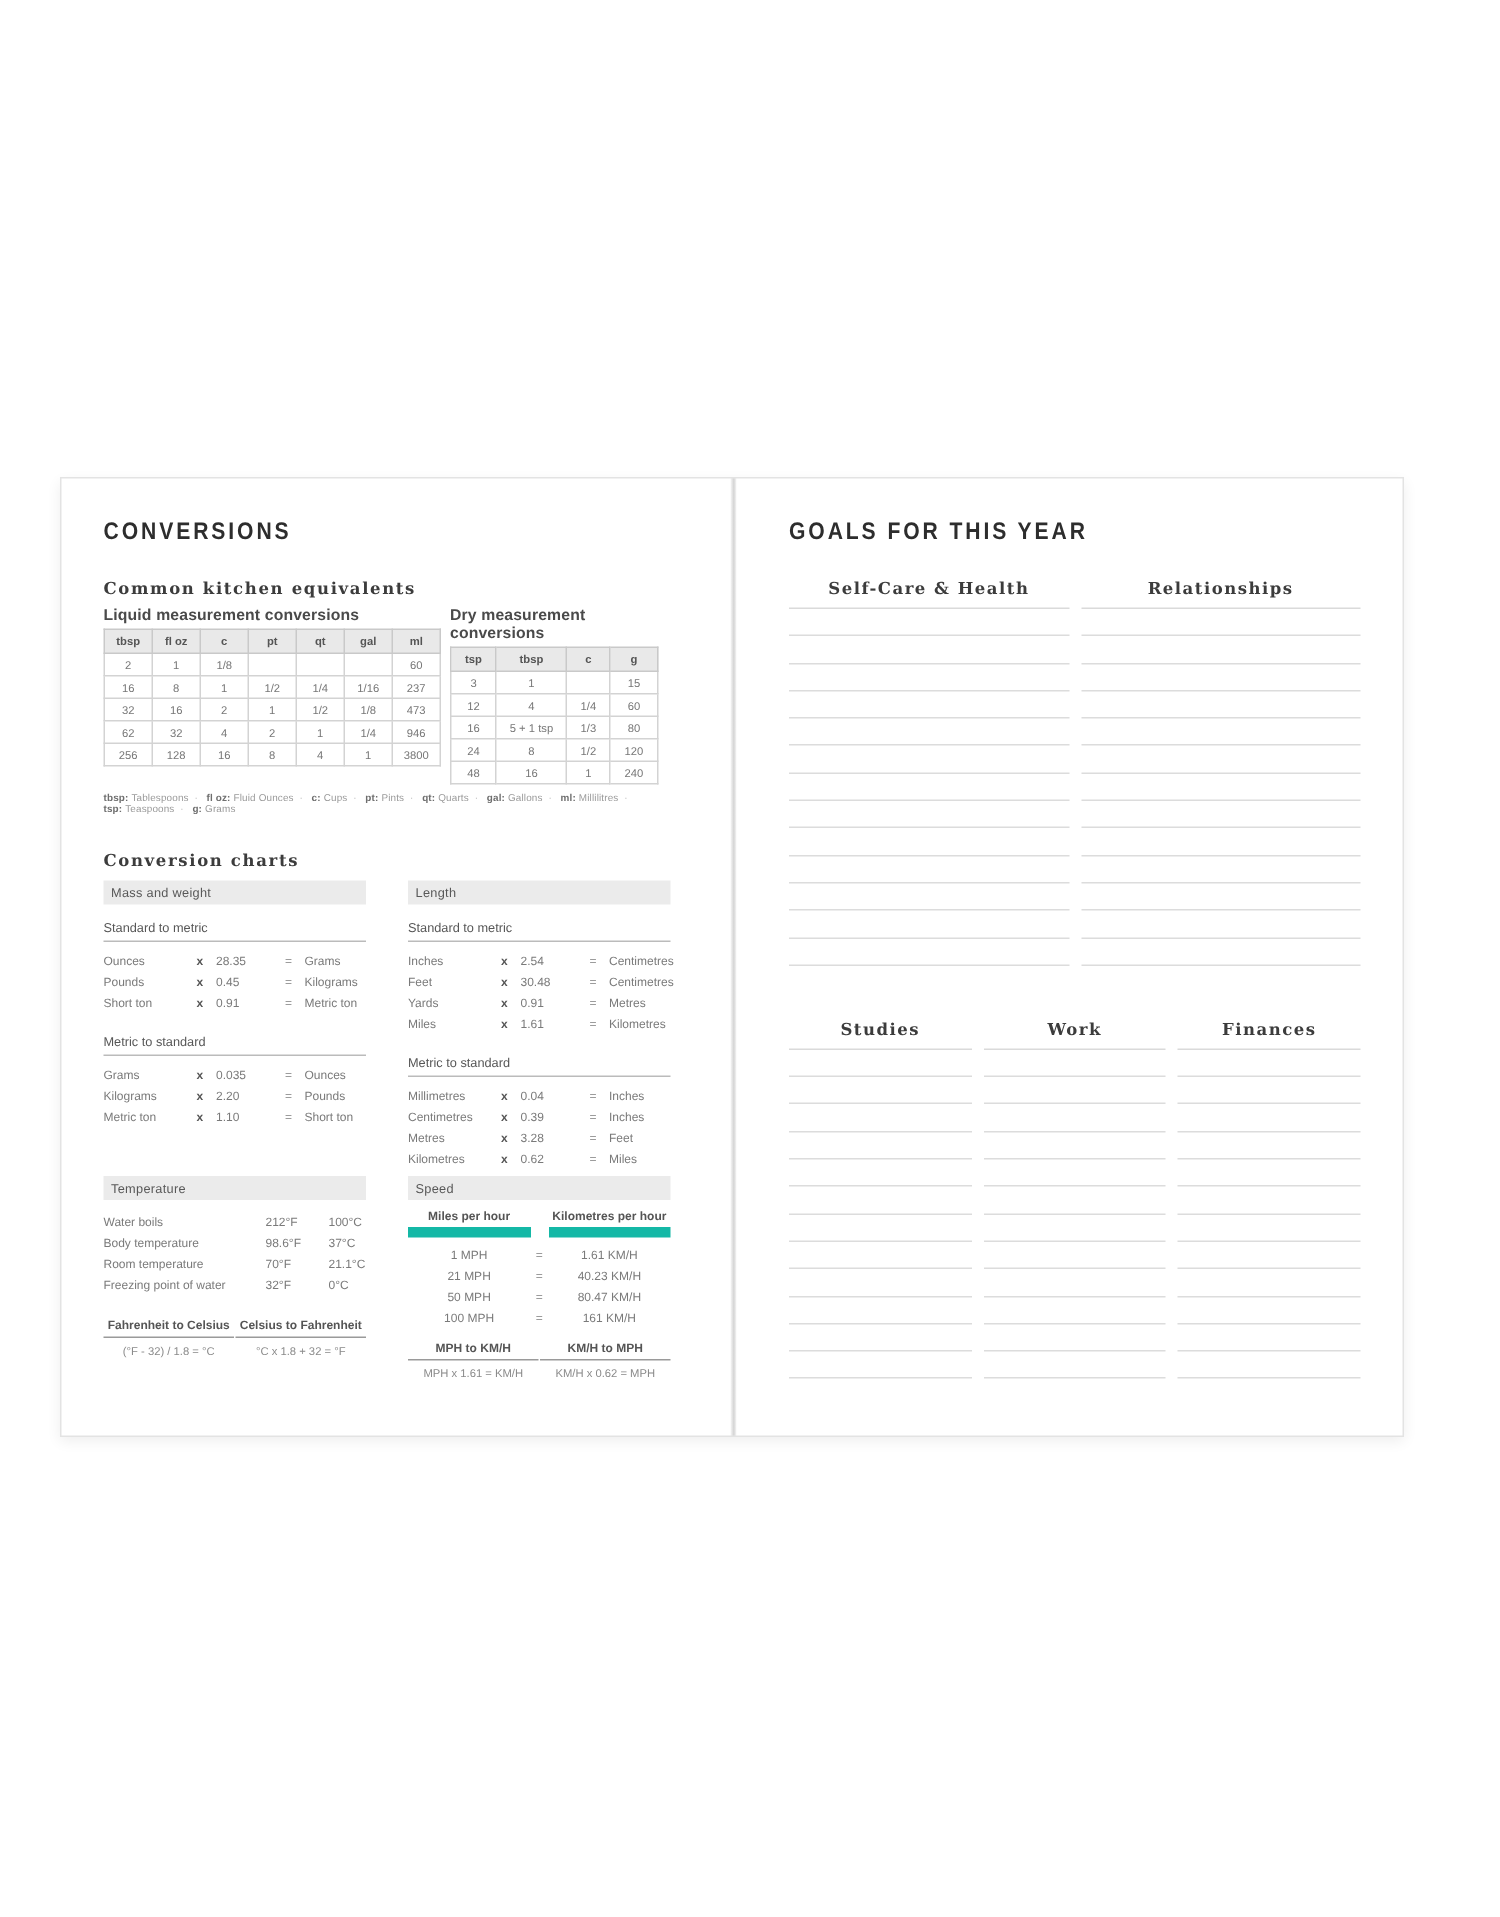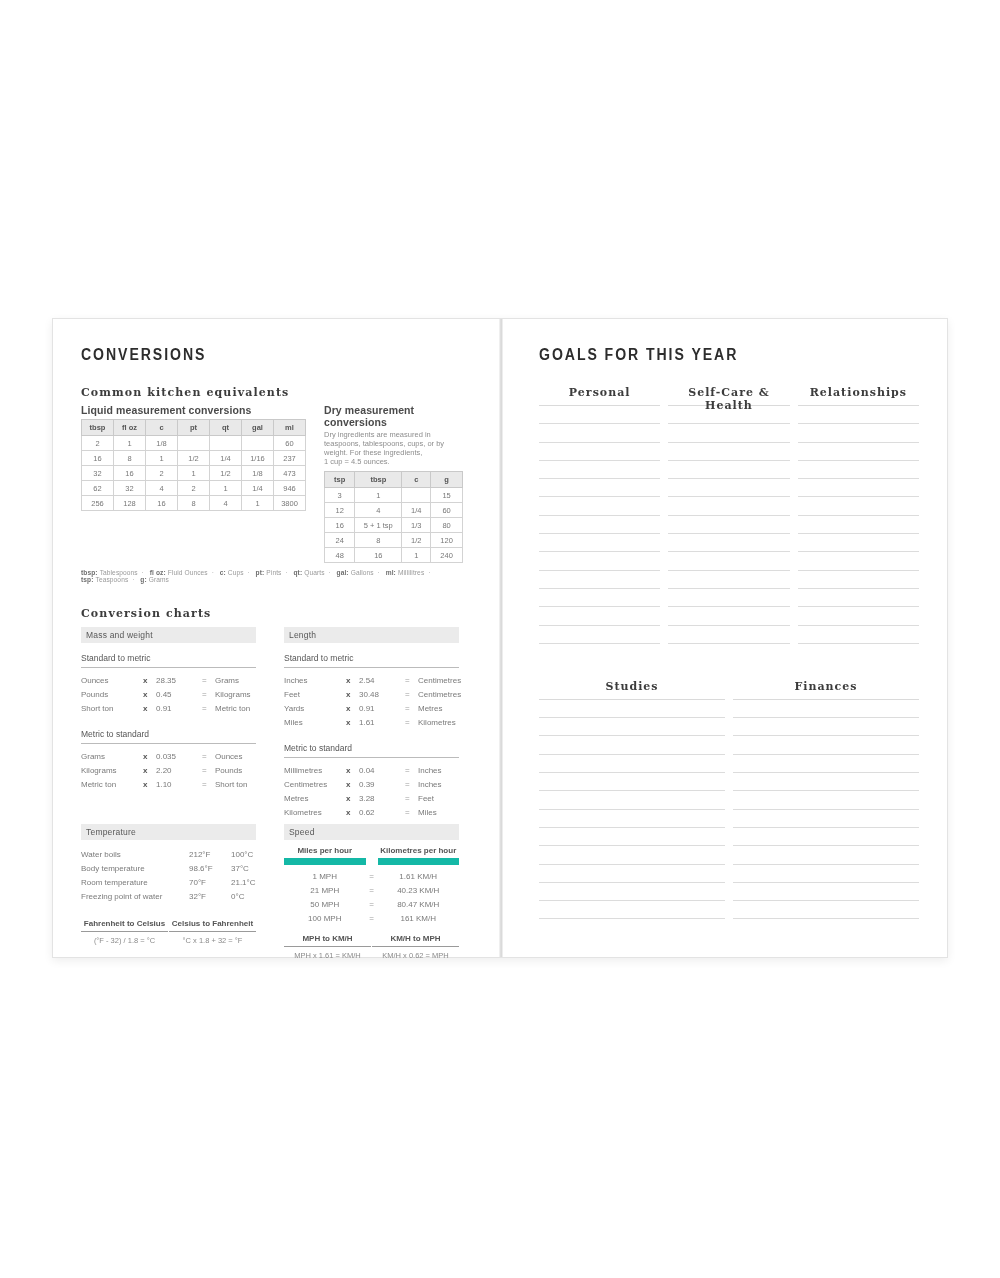--- a/index.html
+++ b/index.html
@@ -3,21 +3,21 @@
 <meta charset="utf-8">
 <style>
   * { margin:0; padding:0; box-sizing:border-box; }
   html,body { background:#ffffff; }
   body {
     width:1000px; height:1278px; position:relative;
     font-family:"Liberation Sans", sans-serif; color:#555;
     -webkit-font-smoothing:antialiased;
   }
   .sheet {
-    position:absolute; left:52px; top:318px; width:896px; height:640px;
+    position:absolute; left:40px; top:318px; width:896px; height:640px;
     background:#fff; border:1px solid #e3e3e3;
     box-shadow:0 3px 9px rgba(0,0,0,0.07);
     display:flex;
   }
   .fold {
     position:absolute; left:446px; top:0; bottom:0; width:4px;
     background:linear-gradient(to right, rgba(0,0,0,0.03), rgba(0,0,0,0.17) 55%, rgba(0,0,0,0.03));
   }
   .page { width:448px; height:100%; position:relative; }
   .page.left  { padding:27px 38px 0 28px; }
@@ -29,21 +29,21 @@
   }
 
   .serif-heading {
     font-family:"DejaVu Serif", serif; font-size:11px; font-weight:700;
     letter-spacing:1.1px; color:#3c3c3c;
   }
   .serif-heading.kitchen { margin:22px 0 5px; }
   .serif-heading.charts  { margin:24px 0 7px; }
 
   
-  .kitchen-cols { display:flex; gap:18px; }
+  .kitchen-cols { display:flex; gap:6px; }
   .kitchen-col.liquid { width:225px; }
   .kitchen-col.dry    { width:139px; }
   .kitchen-col h3 { font-size:10.5px; font-weight:600; color:#4a4a4a; margin-bottom:3px; letter-spacing:0.1px; }
   .desc { font-size:7.5px; line-height:1.18; color:#8e8e8e; white-space:pre-line; height:40px; }
   table.kv { border-collapse:collapse; table-layout:fixed; width:100%; font-size:7.5px; color:#777; }
   table.kv th { background:#e9e9e9; color:#555; font-weight:700; border:1px solid #c9c9c9; padding:3px 1px; text-align:center; }
   table.kv td { border:1px solid #d3d3d3; padding:2.5px 1px; text-align:center; background:#fff; }
   .dry-table th:nth-child(1){width:22%} .dry-table th:nth-child(2){width:34%}
   .dry-table th:nth-child(3){width:21%} .dry-table th:nth-child(4){width:23%}
 
@@ -160,24 +160,20 @@
                 <td>8</td>
                 <td>4</td>
                 <td>1</td>
                 <td>3800</td>
               </tr>
             </tbody>
           </table>
       </div>
       <div class="kitchen-col dry">
         <h3>Dry measurement conversions</h3>
-        <p class="desc">Dry ingredients are measured in
-teaspoons, tablespoons, cups, or by
-weight. For these ingredients,
-1 cup = 4.5 ounces.</p>
         <table class="kv dry-table">
             <thead>
               <tr>
                 <th>tsp</th>
                 <th>tbsp</th>
                 <th>c</th>
                 <th>g</th>
               </tr>
             </thead>
             <tbody>
@@ -464,36 +460,20 @@
       </div>
 
     </div>
   </div>
 
   <div class="page right">
     <h1 class="page-title">GOALS FOR THIS YEAR</h1>
     <div class="goals-wrap" id="goals-sections">
         <div class="goals-section">
           <div class="goals-col">
-            <div class="goals-col-label">Personal</div>
-            <div class="ruled-line"></div>
-            <div class="ruled-line"></div>
-            <div class="ruled-line"></div>
-            <div class="ruled-line"></div>
-            <div class="ruled-line"></div>
-            <div class="ruled-line"></div>
-            <div class="ruled-line"></div>
-            <div class="ruled-line"></div>
-            <div class="ruled-line"></div>
-            <div class="ruled-line"></div>
-            <div class="ruled-line"></div>
-            <div class="ruled-line"></div>
-            <div class="ruled-line"></div>
-          </div>
-          <div class="goals-col">
             <div class="goals-col-label">Self-Care &amp; Health</div>
             <div class="ruled-line"></div>
             <div class="ruled-line"></div>
             <div class="ruled-line"></div>
             <div class="ruled-line"></div>
             <div class="ruled-line"></div>
             <div class="ruled-line"></div>
             <div class="ruled-line"></div>
             <div class="ruled-line"></div>
             <div class="ruled-line"></div>
@@ -529,20 +509,35 @@
             <div class="ruled-line"></div>
             <div class="ruled-line"></div>
             <div class="ruled-line"></div>
             <div class="ruled-line"></div>
             <div class="ruled-line"></div>
             <div class="ruled-line"></div>
             <div class="ruled-line"></div>
             <div class="ruled-line"></div>
           </div>
           <div class="goals-col">
+            <div class="goals-col-label">Work</div>
+            <div class="ruled-line"></div>
+            <div class="ruled-line"></div>
+            <div class="ruled-line"></div>
+            <div class="ruled-line"></div>
+            <div class="ruled-line"></div>
+            <div class="ruled-line"></div>
+            <div class="ruled-line"></div>
+            <div class="ruled-line"></div>
+            <div class="ruled-line"></div>
+            <div class="ruled-line"></div>
+            <div class="ruled-line"></div>
+            <div class="ruled-line"></div>
+          </div>
+          <div class="goals-col">
             <div class="goals-col-label">Finances</div>
             <div class="ruled-line"></div>
             <div class="ruled-line"></div>
             <div class="ruled-line"></div>
             <div class="ruled-line"></div>
             <div class="ruled-line"></div>
             <div class="ruled-line"></div>
             <div class="ruled-line"></div>
             <div class="ruled-line"></div>
             <div class="ruled-line"></div>

